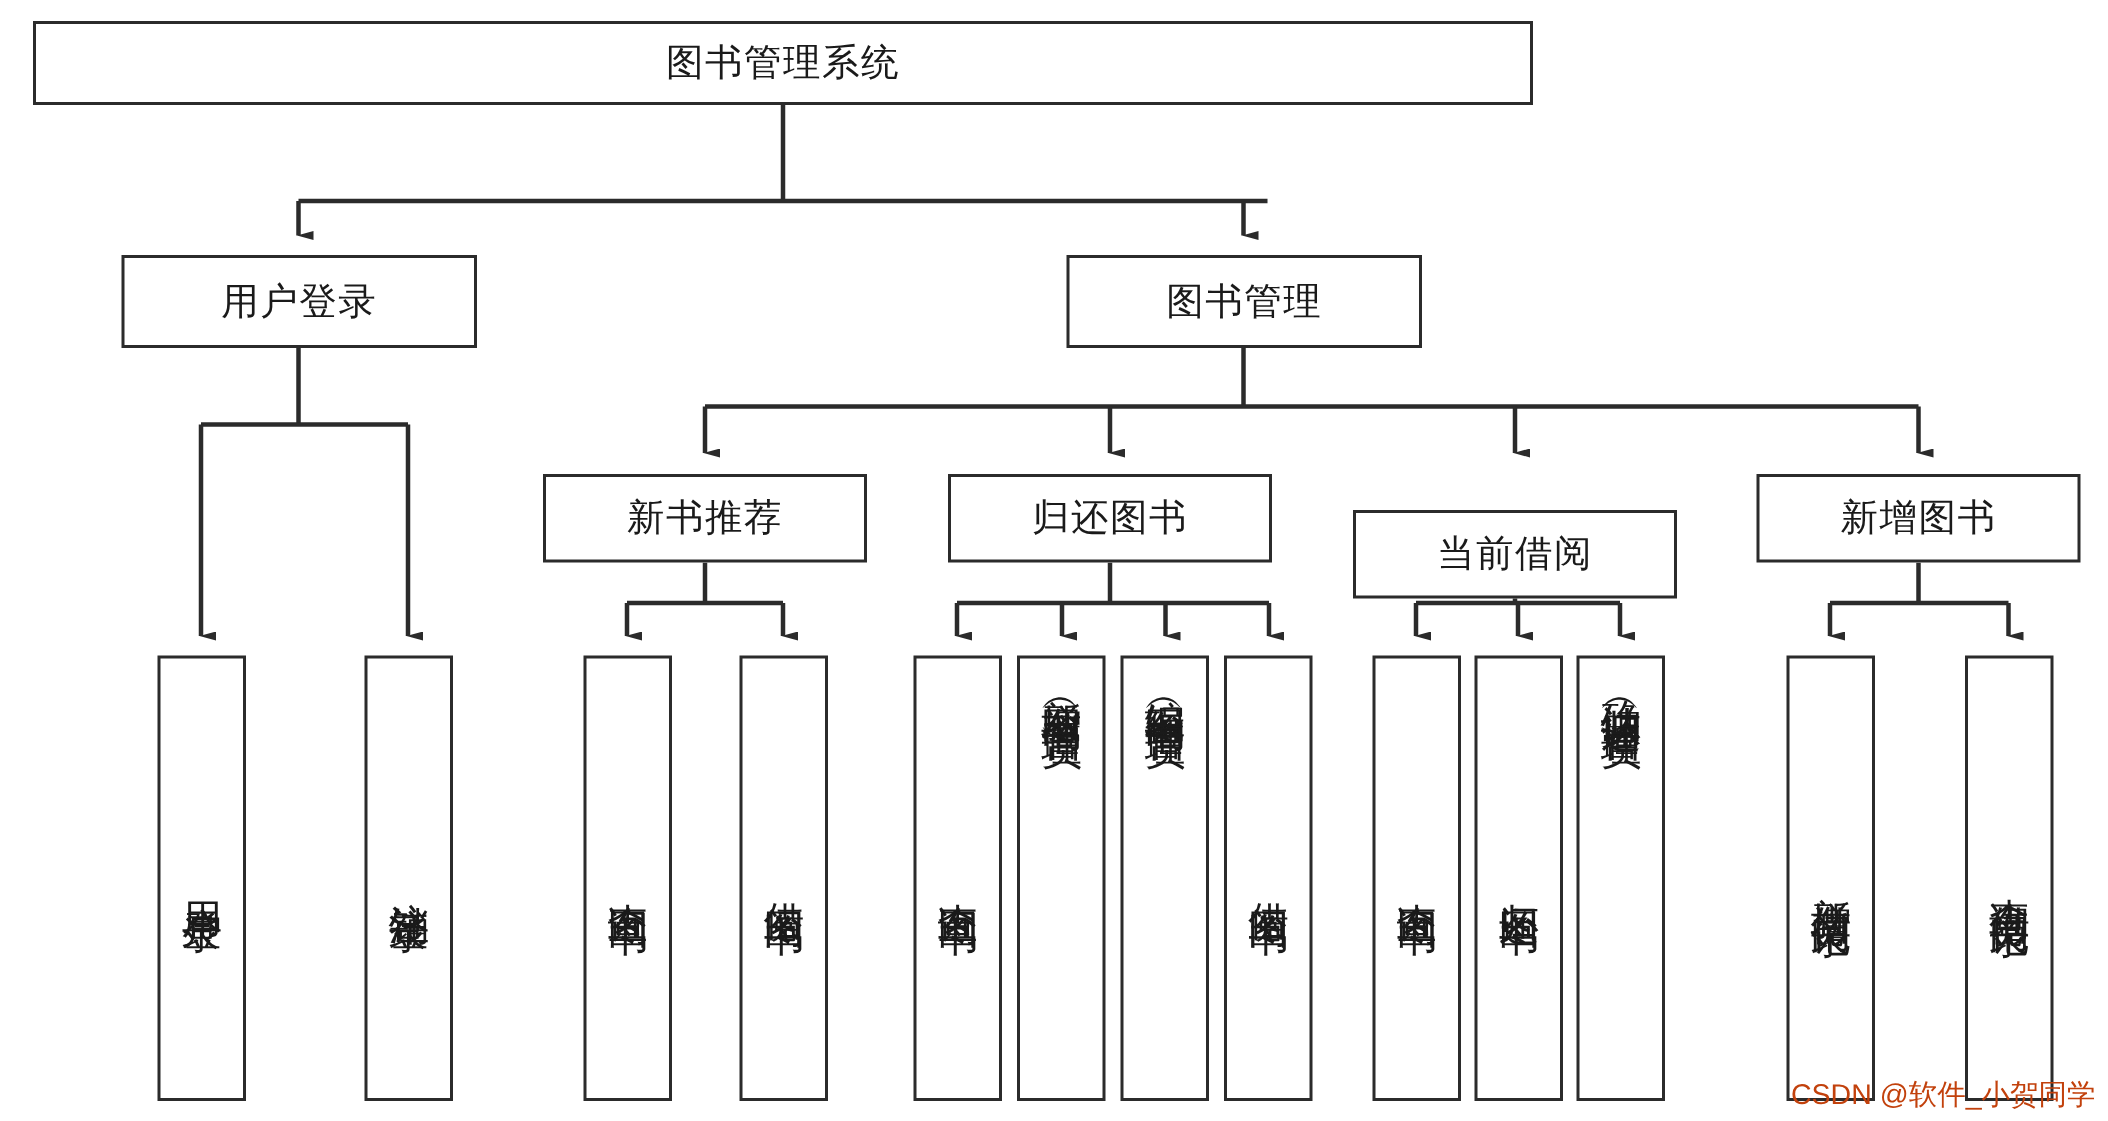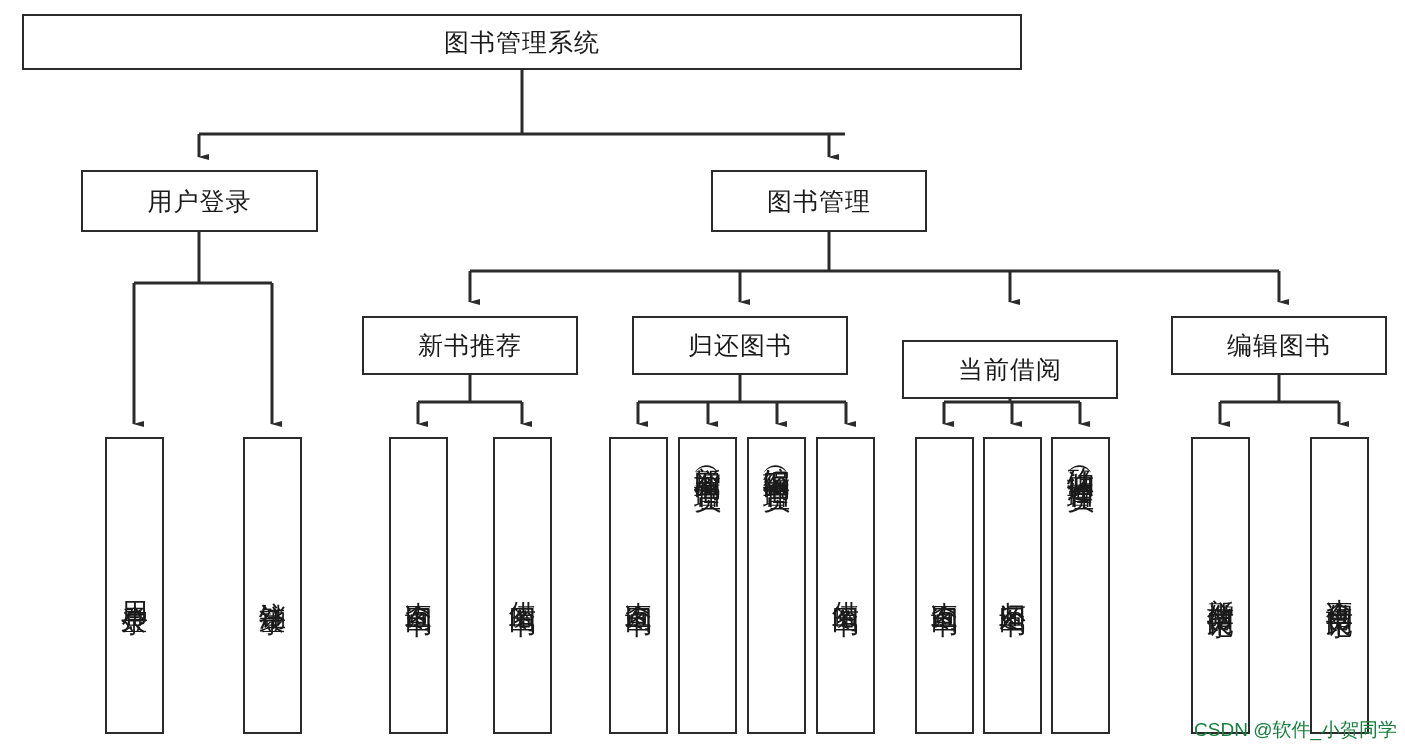--- a/index.html
+++ b/index.html
@@ -65,21 +65,21 @@
   }
   .node.v.top {
     align-items: flex-start;
     padding-top: 6px;
   }
   .watermark {
     position: absolute;
     right: 8px;
     bottom: 4px;
     font-size: 19px;
-    color: #15803d;
+    color: #c2410c;
     white-space: nowrap;
     font-family: "Liberation Sans", "DejaVu Sans", sans-serif;
   }
 </style>
 </head>
 <body>
 
 <div id="canvas">
 
   <svg class="edges" viewBox="0 0 1405 747">
@@ -132,35 +132,35 @@
     </g>
   </svg>
 
   <div class="node h root" style="left:22px; top:14px; width:1000px; height:56px;">
     <span class="label">图书管理系统</span>
   </div>
 
   <div class="node h" style="left:81px; top:170px; width:237px; height:62px;">
     <span class="label">用户登录</span>
   </div>
-  <div class="node h" style="left:711px; top:170px; width:216px; height:62px;">
+  <div class="node h" style="left:711px; top:170px; width:237px; height:62px;">
     <span class="label">图书管理</span>
   </div>
 
   <div class="node h" style="left:362px; top:316px; width:216px; height:59px;">
     <span class="label">新书推荐</span>
   </div>
   <div class="node h" style="left:632px; top:316px; width:216px; height:59px;">
     <span class="label">归还图书</span>
   </div>
   <div class="node h" style="left:902px; top:316px; width:216px; height:59px;margin-top:24px;">
     <span class="label">当前借阅</span>
   </div>
   <div class="node h" style="left:1171px; top:316px; width:216px; height:59px;">
-    <span class="label">编辑图书</span>
+    <span class="label">新增图书</span>
   </div>
 
   <div class="node v" style="left:105px; top:437px; width:59px; height:297px;">
     <span class="label">用户登录</span>
   </div>
   <div class="node v" style="left:243px; top:437px; width:59px; height:297px;">
     <span class="label">注销登录</span>
   </div>
 
   <div class="node v" style="left:389px; top:437px; width:59px; height:297px;">

